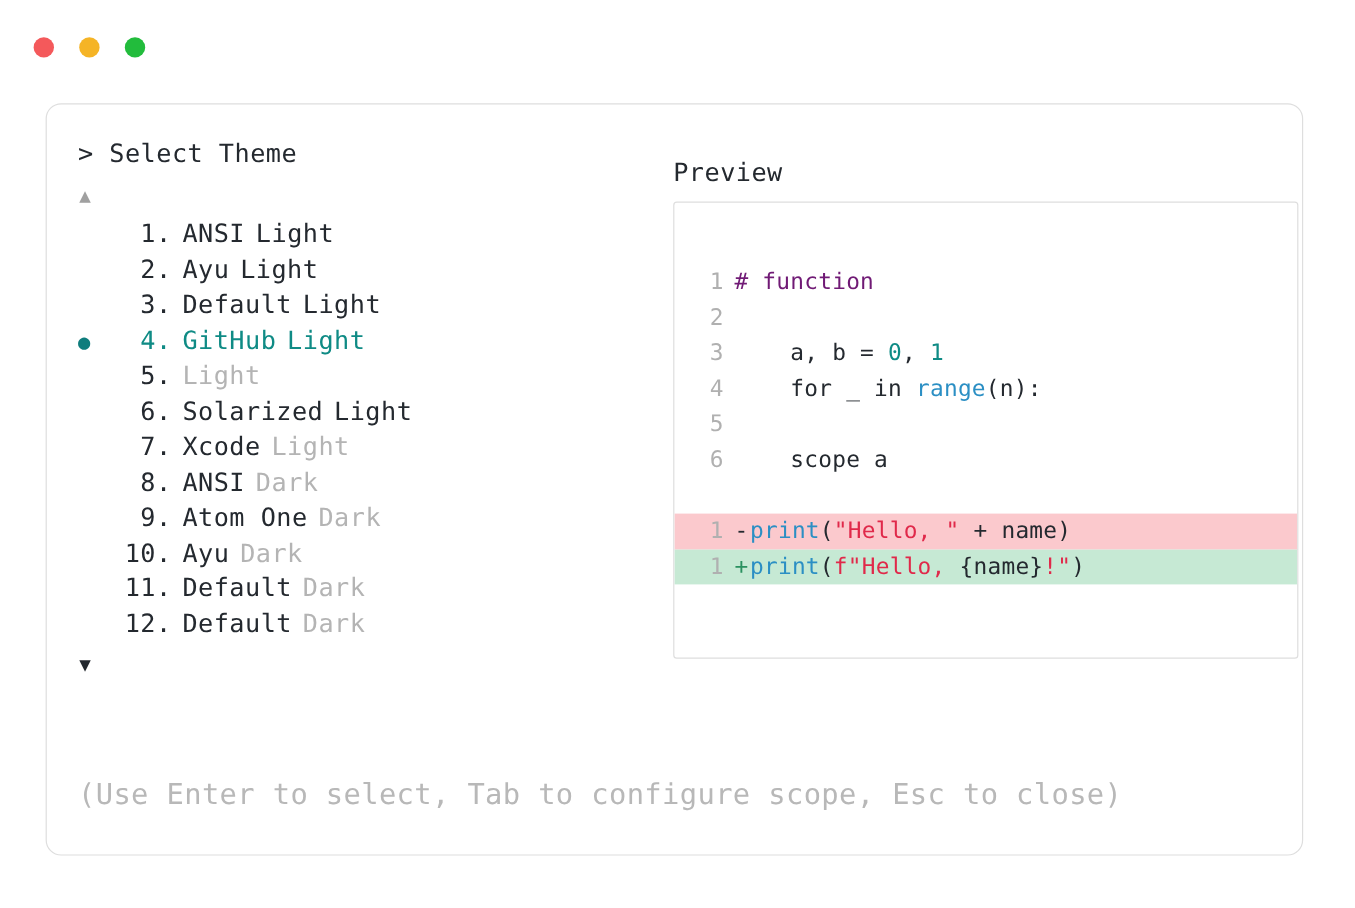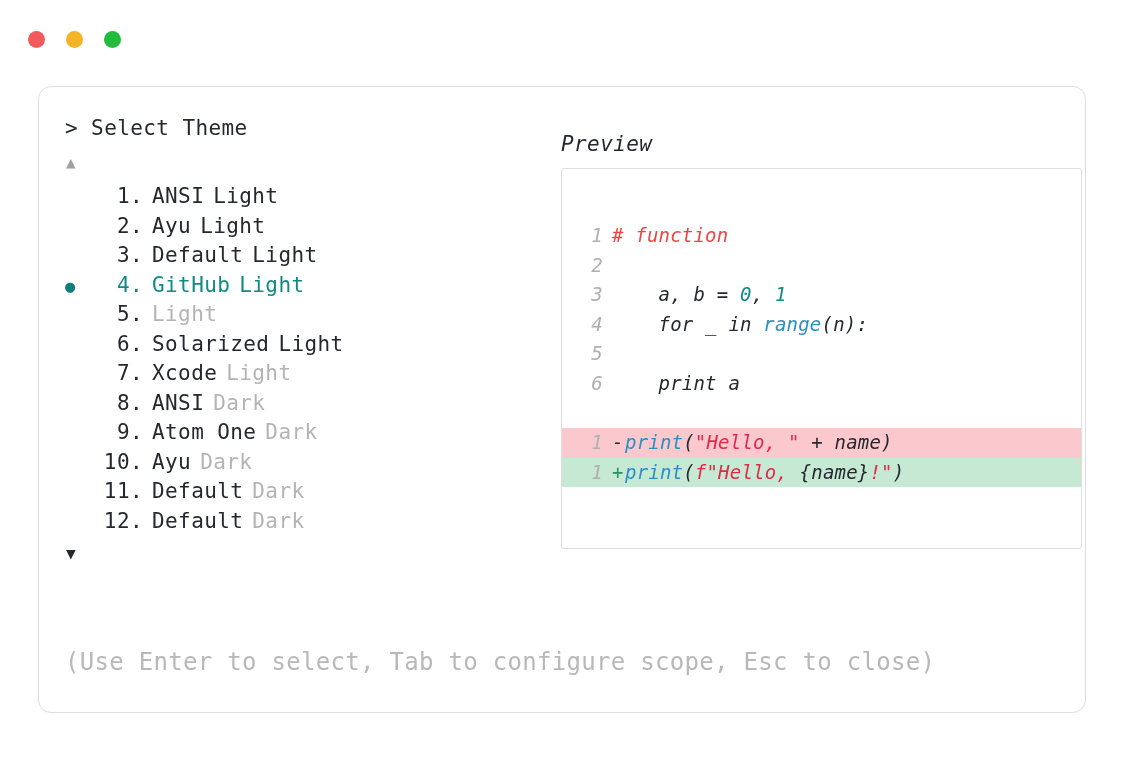--- a/index.html
+++ b/index.html
@@ -50,21 +50,21 @@
     right: 24px;
     bottom: 22px;
   }
 
   
   .columns {
     display: flex;
     align-items: center;
   }
   .col-left  { width: 480px; flex: 0 0 480px; }
-  .col-right { flex: 1 1 auto; padding-left: 16px; font-style: italic; }
+  .col-right { flex: 1 1 auto; padding-left: 16px; }
 
   
   .prompt-line {
     font-size: 21px;
     color: #24292f;
     letter-spacing: 0.4px;
     white-space: pre;
     line-height: 30px;
     height: 30px;
   }
@@ -152,21 +152,21 @@
     flex: 0 0 41px;
     text-align: right;
     color: #b0b0b0;
     padding-right: 0;
   }
   .code-text { padding-left: 9px; color: #24292f; }
 
   .code-blank { height: 29.6px; }
 
   
-  .tok-comment { color: #ef4444; }
+  .tok-comment { color: #701a75; }
   .tok-kw      { color: #24292f; }
   .tok-fn      { color: #b5253a; }
   .tok-num     { color: #0f8b85; }
   .tok-builtin { color: #2b8fc4; }
   .tok-str     { color: #e0294a; }
   .tok-plain   { color: #24292f; }
 
   
   .diff-row { display: flex; font-size: 19px; line-height: 29.6px;
               height: 29.6px; white-space: pre; letter-spacing: 0.2px; }
@@ -233,21 +233,21 @@
 
         <div class="preview-label">Preview</div>
 
         <div class="preview-box">
           <div id="code-block">
               <div class="code-line"><span class="code-gutter">1</span><span class="code-text"><span class="tok-comment"># function</span></span></div>
               <div class="code-line"><span class="code-gutter">2</span></div>
               <div class="code-line"><span class="code-gutter">3</span><span class="code-text"><span class="tok-plain">    a, b = </span><span class="tok-num">0</span><span class="tok-plain">, </span><span class="tok-num">1</span></span></div>
               <div class="code-line"><span class="code-gutter">4</span><span class="code-text"><span class="tok-plain">    for _ in </span><span class="tok-builtin">range</span><span class="tok-plain">(n):</span></span></div>
               <div class="code-line"><span class="code-gutter">5</span></div>
-              <div class="code-line"><span class="code-gutter">6</span><span class="code-text"><span class="tok-plain">    print a</span></span></div>
+              <div class="code-line"><span class="code-gutter">6</span><span class="code-text"><span class="tok-plain">    scope a</span></span></div>
             </div>
           <div class="code-blank"></div>
           <div id="diff-block">
               <div class="diff-row del"><span class="diff-gutter">1</span><span class="diff-sign minus">-</span><span class="diff-code"><span class="tok-builtin">print</span><span class="tok-plain">(</span><span class="tok-str">"Hello, "</span><span class="tok-plain"> + name)</span></span></div>
               <div class="diff-row add"><span class="diff-gutter">1</span><span class="diff-sign plus">+</span><span class="diff-code"><span class="tok-builtin">print</span><span class="tok-plain">(</span><span class="tok-str">f"Hello, </span><span class="tok-plain">{name}</span><span class="tok-str">!"</span><span class="tok-plain">)</span></span></div>
             </div>
         </div>
       </div>
     </div>
 

